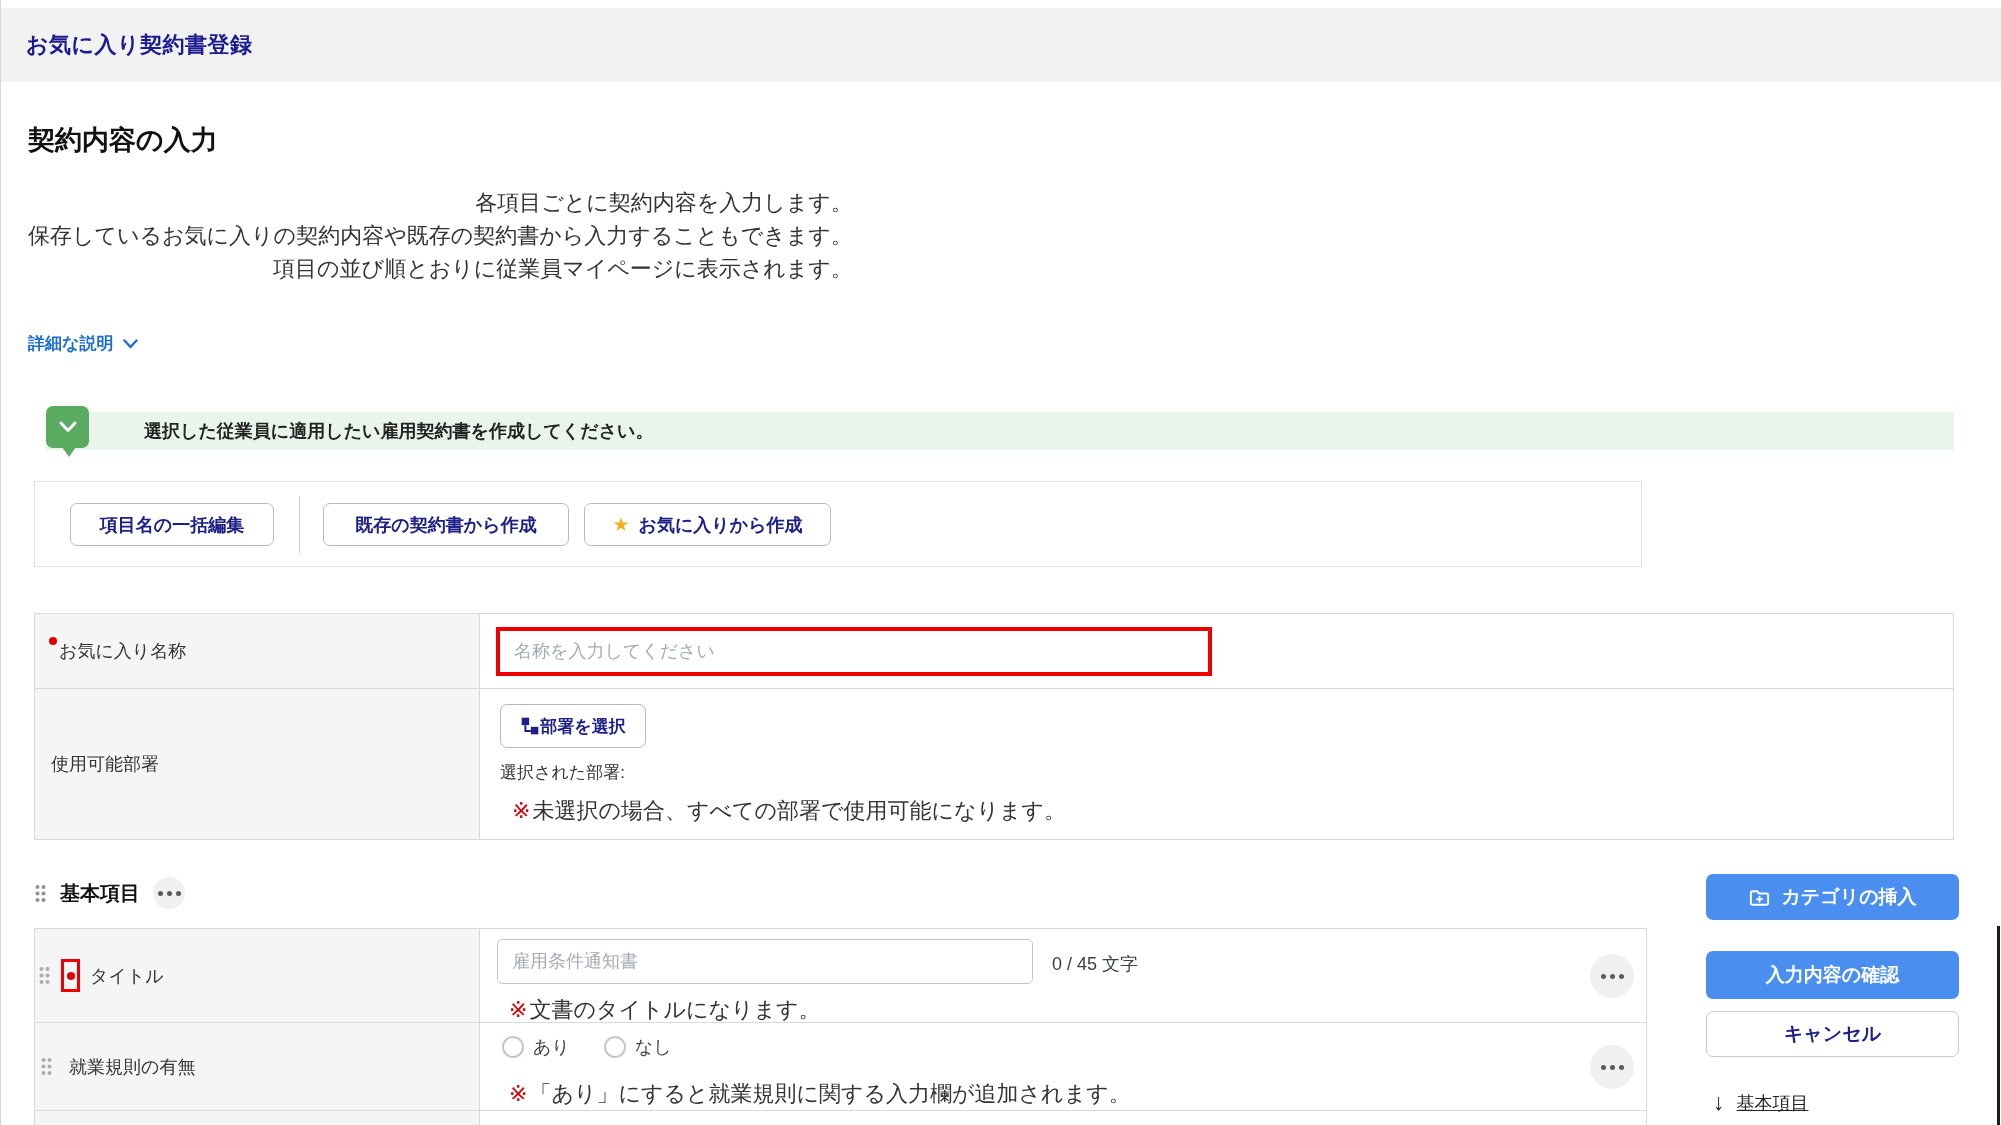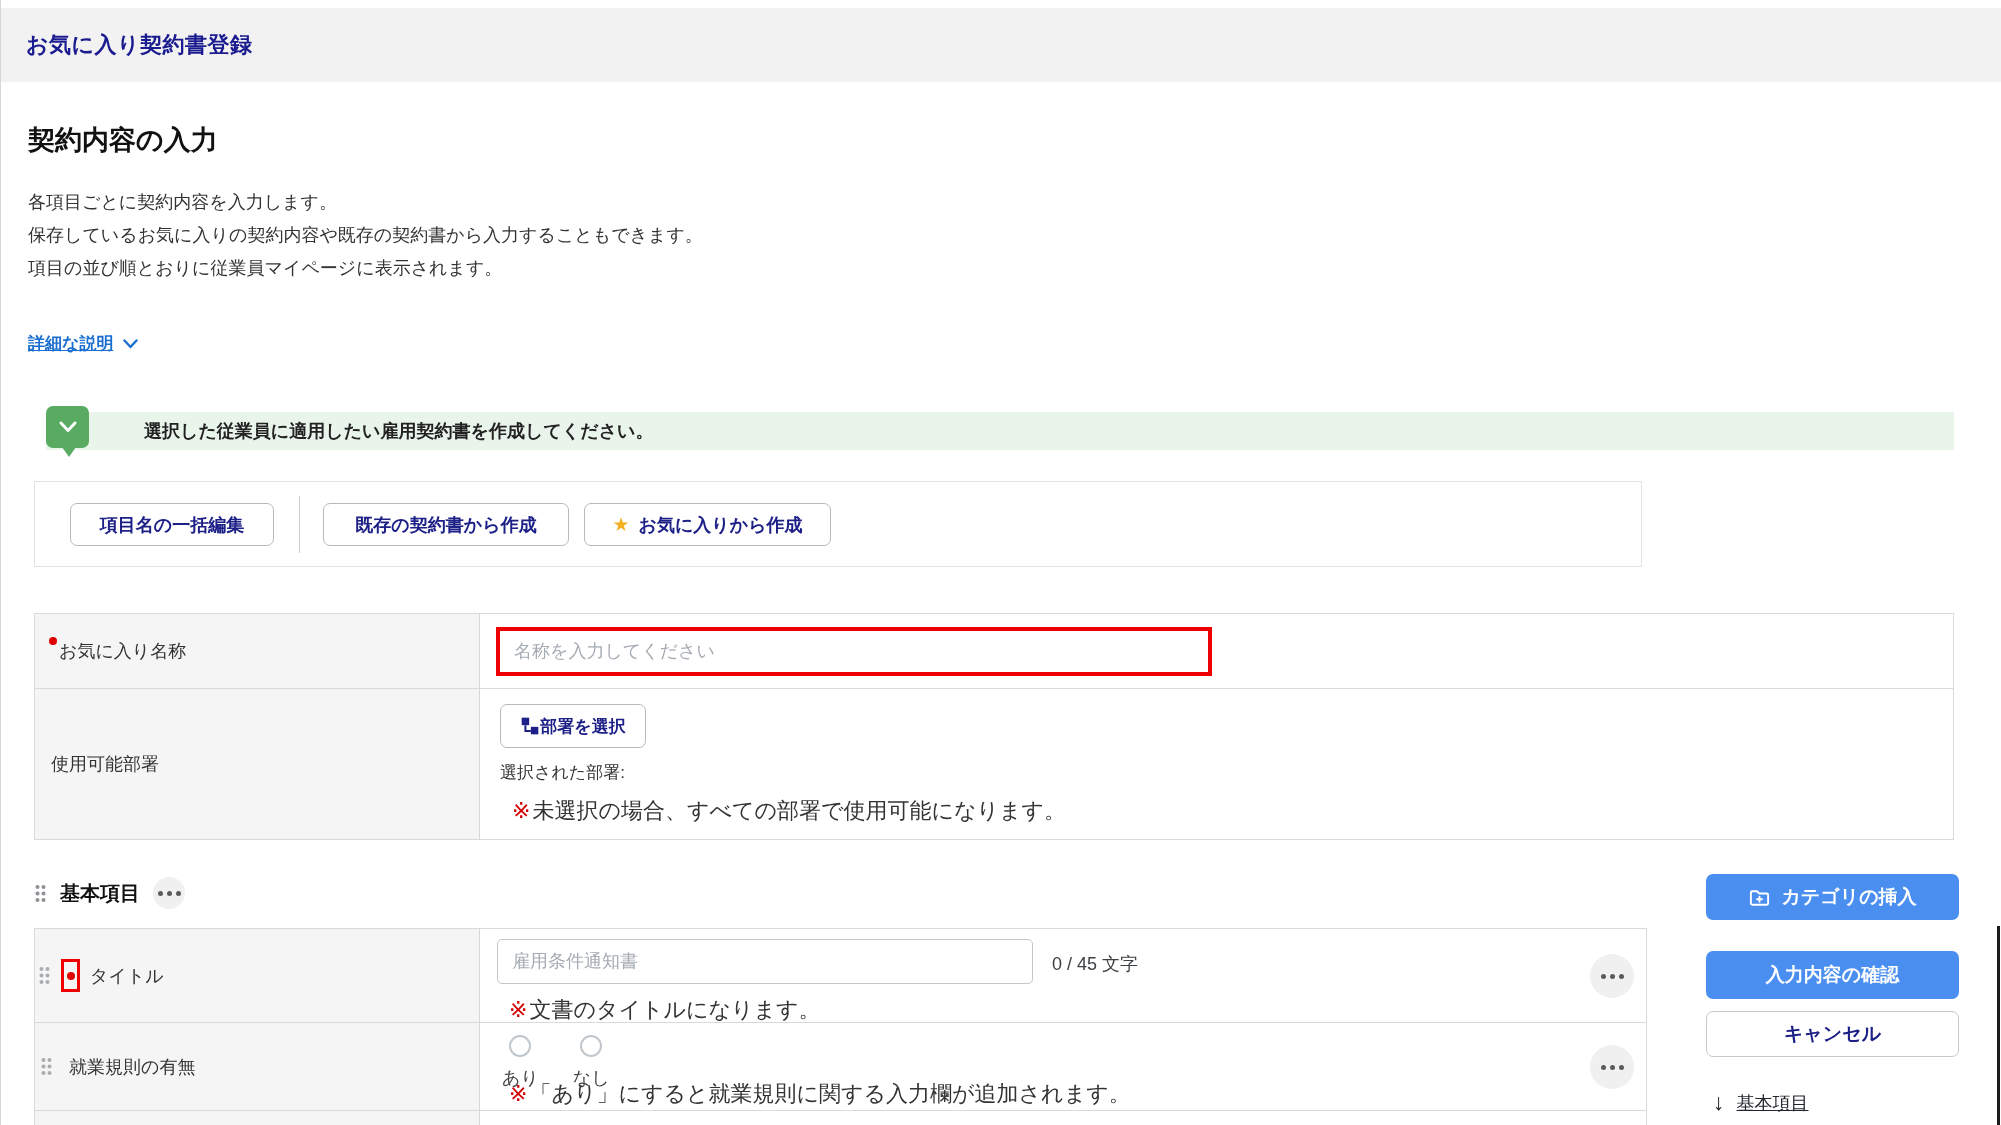--- a/index.html
+++ b/index.html
@@ -6,22 +6,22 @@
   html,body { background:#fff; }
   body { font-family:"Liberation Sans","DejaVu Sans",sans-serif; }
   #screen { position:relative; width:2001px; height:1125px; background:#fff; overflow:hidden; border-left:1px solid #d6d6d6; }
 
   
   .topbar { position:absolute; top:8px; left:0; width:2001px; height:74px; background:#f2f2f2; display:flex; align-items:center; padding-left:25px; }
   .topbar-title { color:#191b8f; font-size:22px; font-weight:bold; letter-spacing:.5px; }
 
   
   .page-title { position:absolute; left:27px; top:122px; font-size:27px; font-weight:bold; color:#111; }
-  .desc { position:absolute; left:27px; top:186px; font-size:18px; color:#333; line-height:33px; }
-  .details-link { position:absolute; left:27px; top:332px; font-size:17px; font-weight:bold; color:#1b6fd0; display:flex; align-items:center; gap:10px; cursor:pointer;text-decoration:underline; }
+  .desc { position:absolute; left:27px; top:186px; font-size:22px; color:#333; line-height:33px;text-align:right; }
+  .details-link { position:absolute; left:27px; top:332px; font-size:17px; font-weight:bold; color:#1b6fd0; display:flex; align-items:center; gap:10px; cursor:pointer; }
 
   
   .banner { position:absolute; left:45px; top:412px; width:1908px; height:38px; background:#e9f4ea; }
   .banner-icon { position:absolute; left:0; top:-6px; width:43px; height:42px; background:#58ab60; border-radius:7px; display:flex; align-items:center; justify-content:center; }
   .banner-icon::after { content:""; position:absolute; left:16px; bottom:-9px; border-left:7px solid transparent; border-right:7px solid transparent; border-top:10px solid #58ab60; }
   .banner-text { margin-left:98px; line-height:38px; font-size:18px; font-weight:bold; color:#222; }
 
   
   .toolbar { position:absolute; left:33px; top:481px; width:1608px; height:86px; border:1px solid #e2e2e2; background:#fff; }
   .tb-btn { position:absolute; top:21px; height:43px; background:#fff; border:1px solid #b9b9b9; border-radius:7px; color:#1d2087; font-size:18px; font-weight:bold; display:flex; align-items:center; justify-content:center; cursor:pointer; font-family:inherit; }
@@ -57,21 +57,21 @@
   .dots3 i { width:5px; height:5px; border-radius:50%; background:#5a5a5a; }
 
   
   .mini-annotation { width:19px; height:33px; border:3px solid #ee0000; display:flex; align-items:center; justify-content:center; flex:none; }
   .title-input { position:absolute; left:17px; top:10px; width:536px; height:45px; border:1px solid #c6c6c6; border-radius:5px; font-size:18px; padding-left:14px; color:#333; outline:none; font-family:inherit; }
   .title-input::placeholder { color:#a5abb3; }
   .counter { position:absolute; left:572px; top:23px; font-size:18px; color:#3c4043; }
   .row-note { position:absolute; left:17px; }
   .row-dots { position:absolute; right:12px; }
   .radio-group { position:absolute; left:22px; top:12px; display:flex; align-items:center; gap:34px; }
-  .radio-item { display:flex; align-items:center; gap:9px; font-size:18px; color:#444; cursor:pointer;flex-direction:column; }
+  .radio-item { display:flex; align-items:center; gap:9px; font-size:18px; color:#444; cursor:pointer; }
   .radio-circle { width:22px; height:22px; border-radius:50%; border:2px solid #c2c7cc; background:#fff; flex:none; }
 
   
   .side-btn { position:absolute; left:1705px; width:253px; border-radius:7px; font-size:19px; font-weight:bold; display:flex; align-items:center; justify-content:center; gap:10px; cursor:pointer; border:none; font-family:inherit; }
   .side-btn.blue { background:#4a8ff0; color:#fff; }
   .side-btn.white { background:#fff; color:#1d2087; border:1px solid #c9c9c9; }
   .jump-link { position:absolute; left:1712px; top:1089px; display:flex; align-items:center; gap:12px; cursor:pointer; }
   .jump-arrow { font-size:23px; color:#22262b; font-weight:bold; }
   .jump-text { font-size:18px; color:#22262b; text-decoration:underline; }
 

